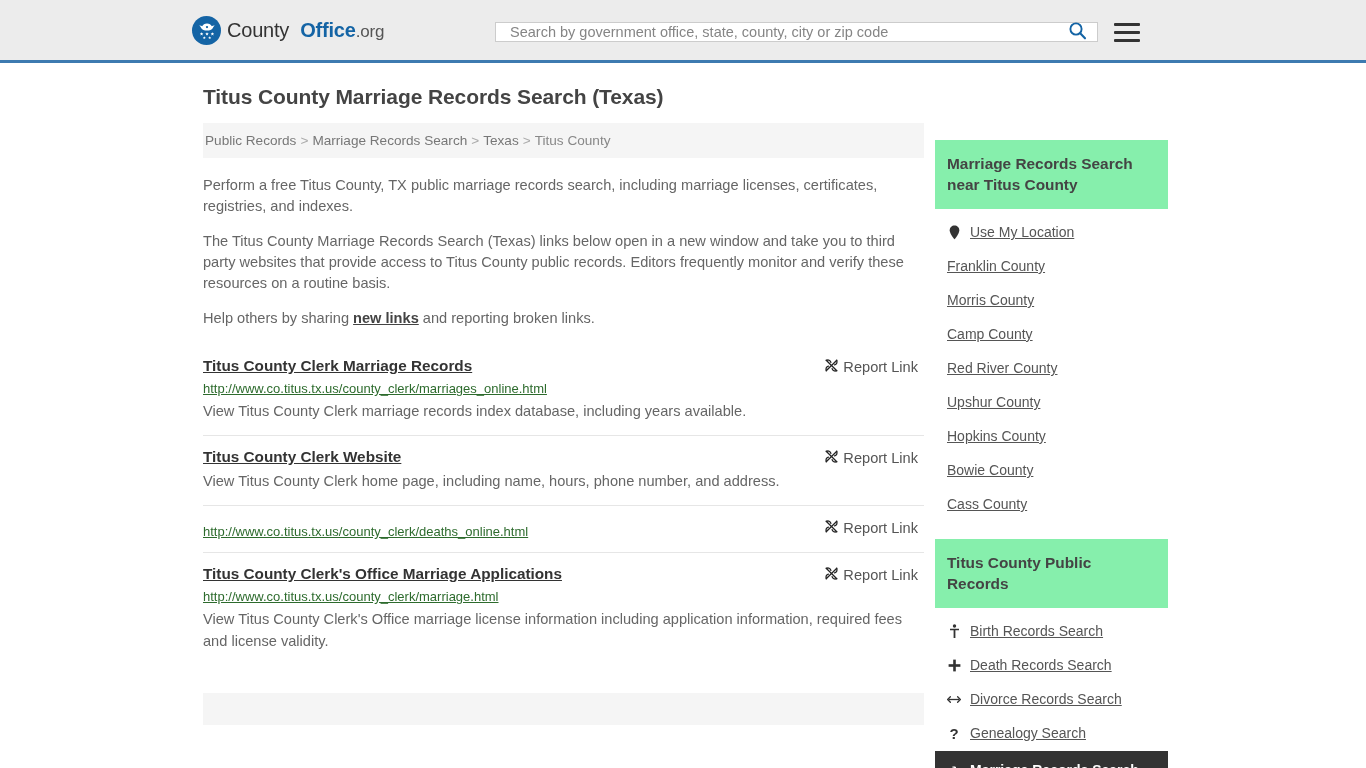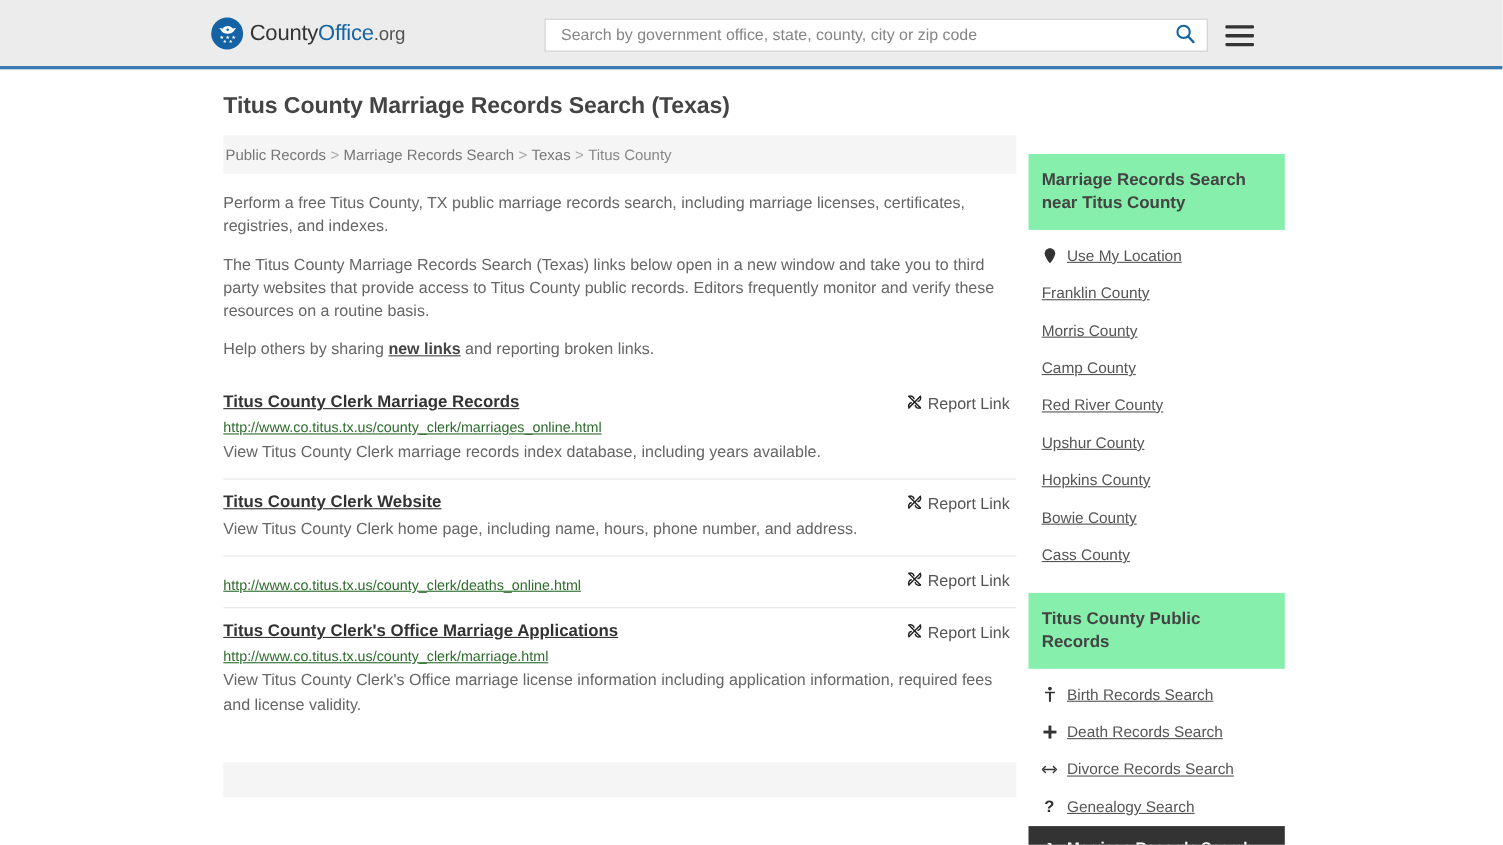--- a/index.html
+++ b/index.html
@@ -37,35 +37,35 @@
     margin-right: 6px;
     flex: none;
   }
   .logo-badge svg { display: block; }
   .logo-text {
     font-size: 20px;
     letter-spacing: -0.2px;
     white-space: nowrap;
   }
   .logo-county { color: #333333; }
-  .logo-office { color: #1464a5; font-weight: normal; }
+  .logo-office { color: #1464a5; font-weight: bold; margin-left: 11px; }
   .logo-org { color: #555555; font-size: 17px; }
 
   .search-area {
     position: absolute;
     left: 495px;
     top: 17px;
     width: 645px;
     height: 30px;
     display: flex;
     align-items: center;
   }
   .search-box {
     flex: 1;
-    height: 30px;
+    height: 20px;
     background: #ffffff;
     border: 1px solid #cccccc;
     display: flex;
     align-items: center;
     padding: 0 8px 0 12px;
   }
   .search-input {
     flex: 1;
     border: none;
     outline: none;

